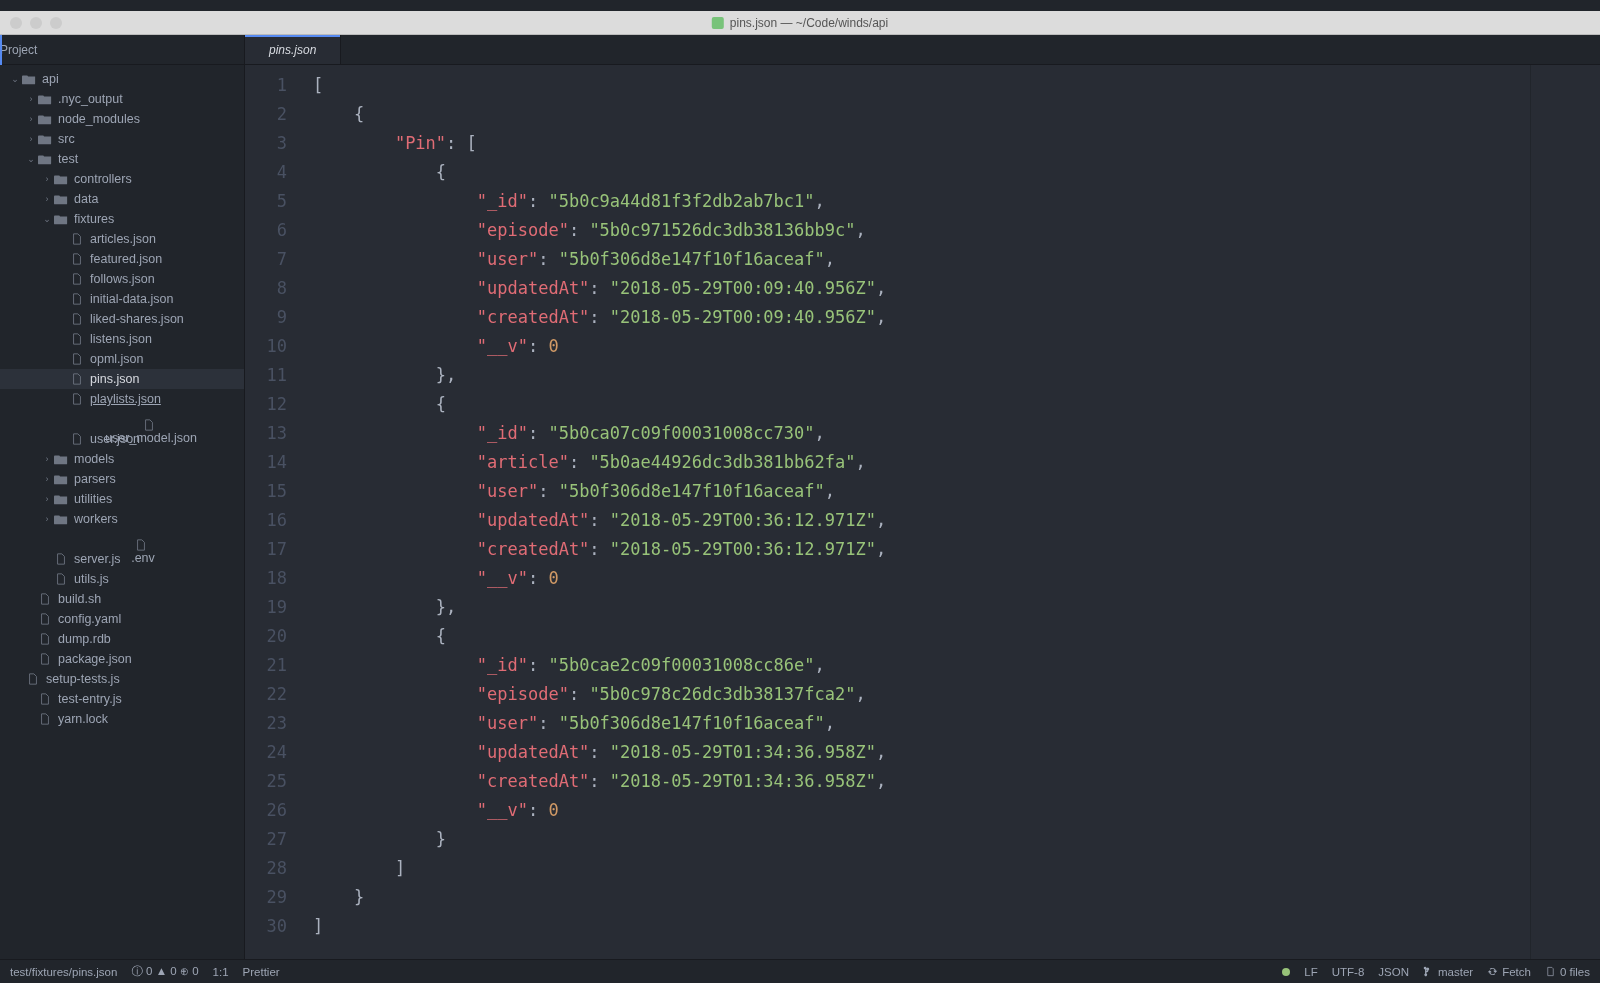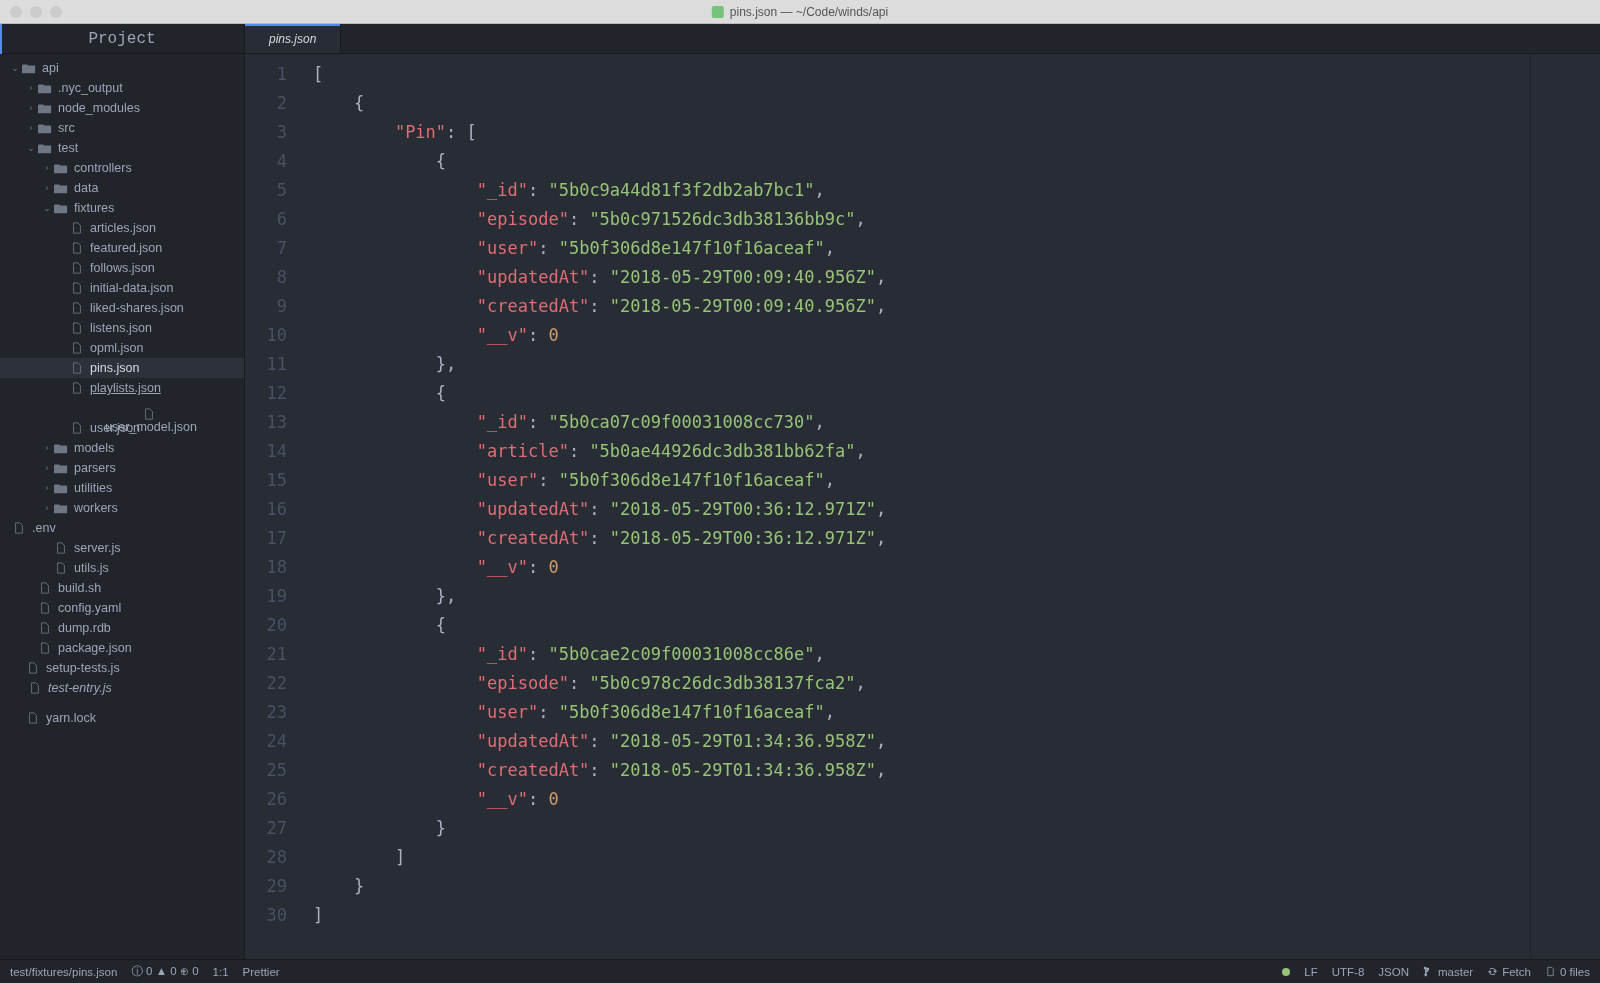--- a/index.html
+++ b/index.html
@@ -15,20 +15,21 @@
   font-size: 13px;
 }
 .titlebar {
   height: 24px;
   background: #dcdcdc;
   border-bottom: 1px solid #bbb;
   display: flex;
   align-items: center;
   padding: 0 10px;
   position: relative;
+  margin-top: 11px;
 }
 .traffic { display: flex; gap: 8px; }
 .traffic span {
   width: 12px; height: 12px; border-radius: 50%; background: #ccc; display:inline-block;
 }
 .titlebar-title {
   position: absolute; left: 50%; transform: translateX(-50%);
   font-size: 12px; color: #555; display:flex; align-items:center; gap:6px;
 }
 .file-mini-icon {
@@ -36,24 +37,23 @@
 }
 .main { flex:1; display:flex; min-height:0; }
 .sidebar {
   width: 245px;
   background: #21252b;
   display:flex; flex-direction:column;
   border-right: 1px solid #181a1f;
 }
 .sidebar-header {
   height: 30px;
-  display:flex; align-items:center; justify-content:center;
-  font-size: 16px; color:#9da5b4;
+  display:flex; align-items:center; 
+  font-size: 12px; color:#9da5b4;
   border-bottom: 1px solid #181a1f;
-  font-family: Liberation Mono, monospace;
 }
 .tree { flex:1; overflow:auto; padding-top:4px; }
 .tree-row {
   height: 20px; display:flex; align-items:center;
   font-size: 12.5px; color:#9da5b4; cursor:pointer;
   white-space:nowrap;
 }
 .tree-row.selected { background:#2c313a; color:#d7dae0; }
 .chev { width:10px; font-size:9px; color:#6f7683; display:inline-block; text-align:center; }
 .chev.blank { visibility:hidden; }
@@ -319,21 +319,21 @@
         </div>
         <div class="tree-row" style="padding-left: 42px;">
           <span class="chev">›</span>
           <span class="foldicon">
             <svg viewBox="0 0 16 12">
               <path fill="#6f7683" d="M1 2h5l1 1h8v8a1 1 0 0 1-1 1H1a1 1 0 0 1-1-1V3a1 1 0 0 1 1-1z"></path>
             </svg>
           </span>
           <span>workers</span>
         </div>
-        <div class="tree-row" style="">
+        <div class="tree-row" style="padding-left: 42px; flex-direction: column;">
           <span class="chev blank">›</span>
           <span class="fileicon">
             <svg viewBox="0 0 12 14">
               <path fill="none" stroke="#6f7683" stroke-width="1" d="M2 1h5l3 3v9H2z"></path>
             </svg>
           </span>
           <span>.env</span>
         </div>
         <div class="tree-row" style="padding-left: 42px;">
           <span class="chev blank">›</span>
@@ -391,30 +391,30 @@
         </div>
         <div class="tree-row" style="padding-left: 14px;">
           <span class="chev blank">›</span>
           <span class="fileicon">
             <svg viewBox="0 0 12 14">
               <path fill="none" stroke="#6f7683" stroke-width="1" d="M2 1h5l3 3v9H2z"></path>
             </svg>
           </span>
           <span>setup-tests.js</span>
         </div>
-        <div class="tree-row" style="padding-left: 16px; font-style: italic;">
+        <div class="tree-row" style="padding-left: 26px;">
           <span class="chev blank">›</span>
           <span class="fileicon">
             <svg viewBox="0 0 12 14">
               <path fill="none" stroke="#6f7683" stroke-width="1" d="M2 1h5l3 3v9H2z"></path>
             </svg>
           </span>
           <span>test-entry.js</span>
         </div>
-        <div class="tree-row" style="padding-left: 14px; margin-top: 10px;">
+        <div class="tree-row" style="padding-left: 26px;">
           <span class="chev blank">›</span>
           <span class="fileicon">
             <svg viewBox="0 0 12 14">
               <path fill="none" stroke="#6f7683" stroke-width="1" d="M2 1h5l3 3v9H2z"></path>
             </svg>
           </span>
           <span>yarn.lock</span>
         </div>
       </div>
   </div>

